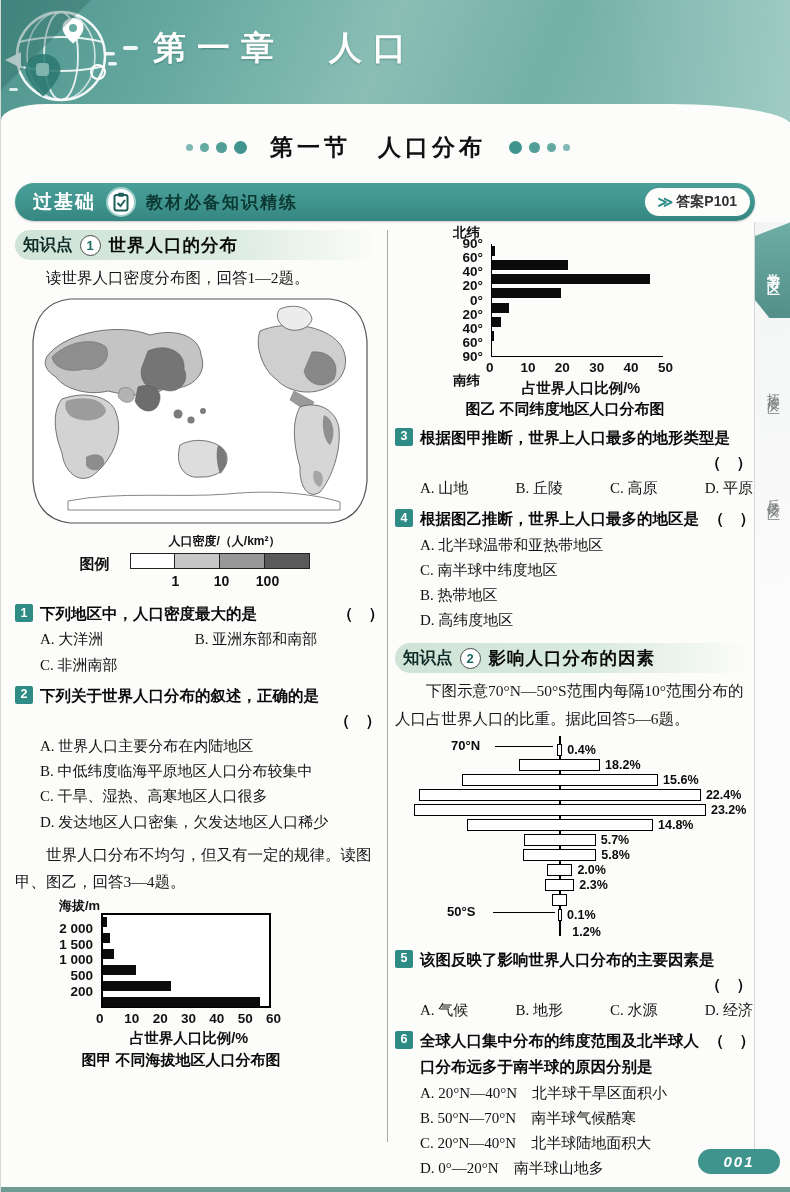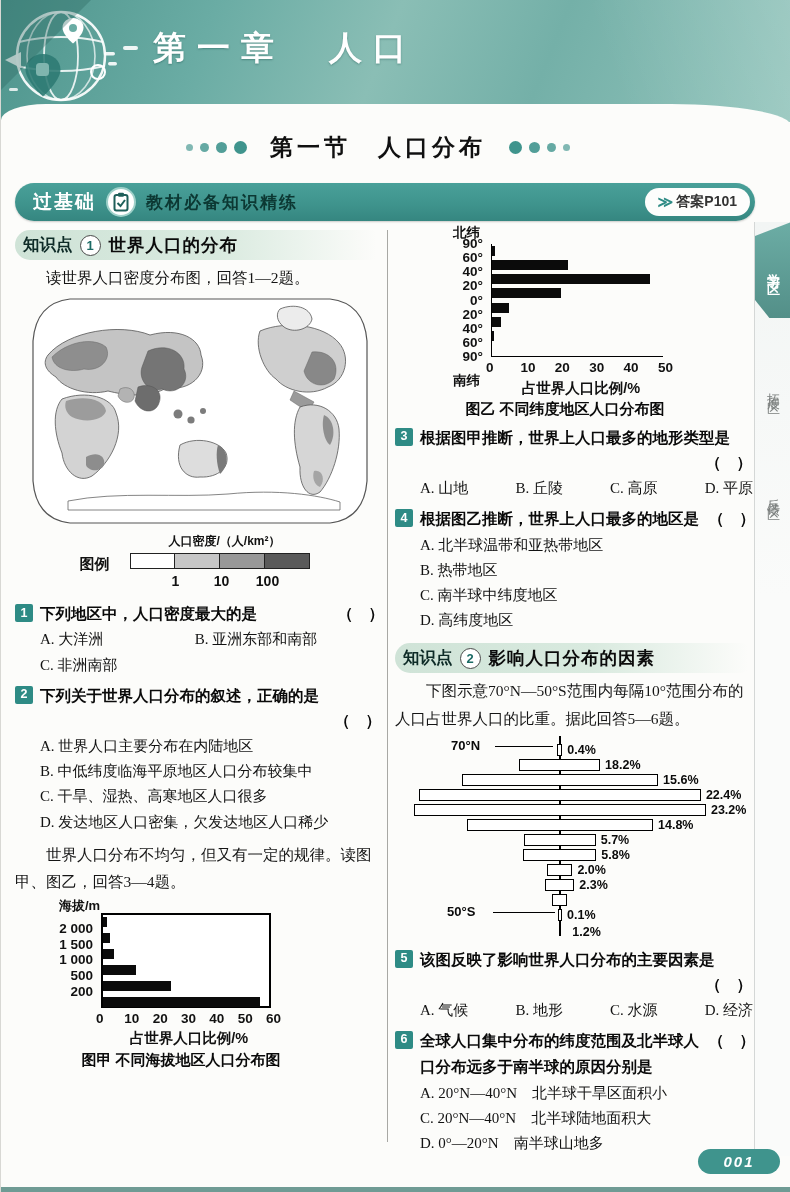--- a/index.html
+++ b/index.html
@@ -345,22 +345,22 @@
     </div>
 
     <div class="q">
       <div class="q-stem">
         <span class="q-badge">4</span>
         <span class="bracket-inline">（　）</span>
         <span>根据图乙推断，世界上人口最多的地区是</span>
       </div>
       <div class="opts">
         <span class="opt">A. 北半球温带和亚热带地区</span>
+        <span class="opt">C. 南半球中纬度地区</span>
         <span class="opt">B. 热带地区</span>
-        <span class="opt">C. 南半球中纬度地区</span>
         <span class="opt">D. 高纬度地区</span>
       </div>
     </div>
 
     <div class="kp" style="margin-top:10px">
       <span class="kp-label">知识点</span>
       <span class="kp-num">2</span>
       <span class="kp-title">影响人口分布的因素</span>
     </div>
 
@@ -413,20 +413,21 @@
     </div>
 
     <div class="q">
       <div class="q-stem">
         <span class="q-badge">6</span>
         <span class="bracket-inline">（　）</span>
         <span>全球人口集中分布的纬度范围及北半球人口分布远多于南半球的原因分别是</span>
       </div>
       <div class="opts">
         <span class="opt">A. 20°N—40°N　北半球干旱区面积小</span>
+        <span class="opt">B. 50°N—70°N　南半球气候酷寒</span>
         <span class="opt">C. 20°N—40°N　北半球陆地面积大</span>
         <span class="opt">D. 0°—20°N　南半球山地多</span>
       </div>
     </div>
   </div>
 
   <div class="v-divider"></div>
 
   <div class="side-strip">
     <div class="side-tab tab-active">学习区</div>

